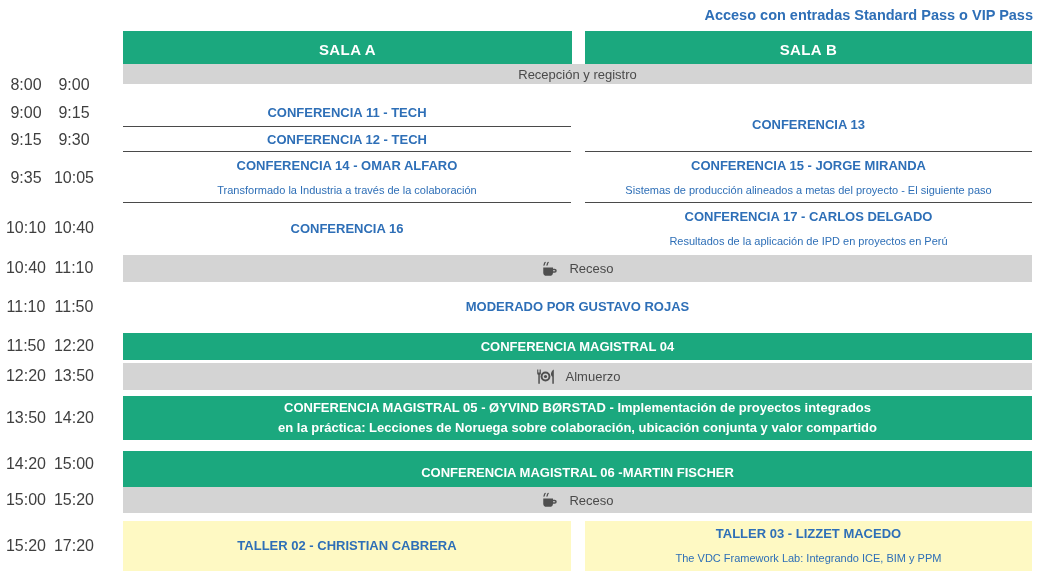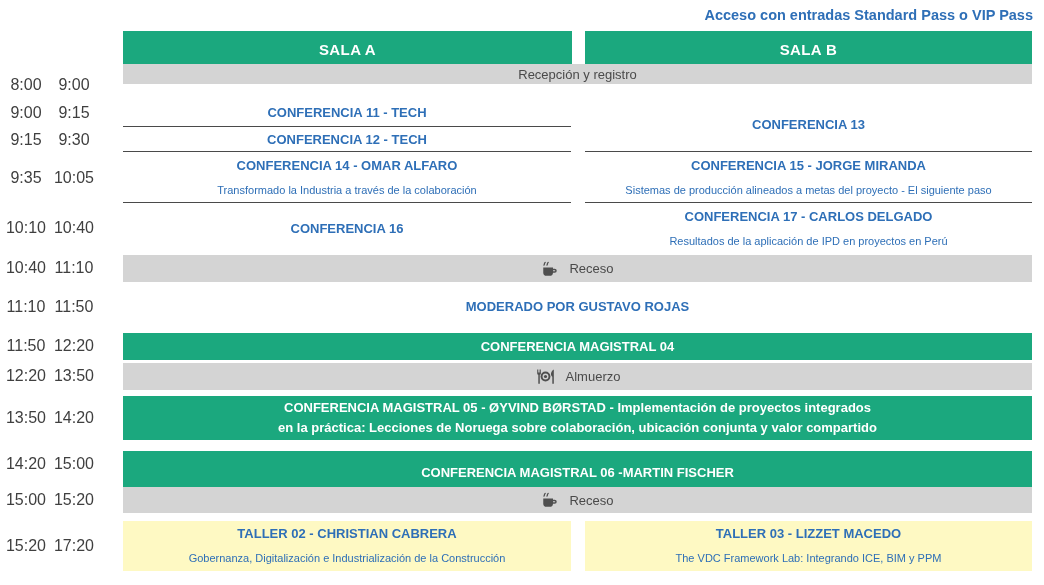--- a/index.html
+++ b/index.html
@@ -185,20 +185,19 @@
           <path d="M5.6 3.2c-1.9 1.2-.4 2.3-1.7 3.7" stroke="#4f4f4f" stroke-width="1.6" fill="none" stroke-linecap="round"></path>
           <path d="M9.6 3.2c-1.9 1.2-.4 2.3-1.7 3.7" stroke="#4f4f4f" stroke-width="1.6" fill="none" stroke-linecap="round"></path>
         </svg>
       </span>
       <span>Receso</span>
     </span>
   </div>
 
   <div class="cell colA yellowrow" style="top:521px;height:50px">
     <span class="ev-title">TALLER 02 - CHRISTIAN CABRERA</span>
-    <span class="ev-sub">Gobernanza, Digitalización e Industrialización de la Construcción</span>
   </div>
   <div class="cell colB yellowrow" style="top:521px;height:50px">
     <span class="ev-title">TALLER 03 - LIZZET MACEDO</span>
     <span class="ev-sub">The VDC Framework Lab: Integrando ICE, BIM y PPM</span>
   </div>
 
 </div>
 
 </body></html>

